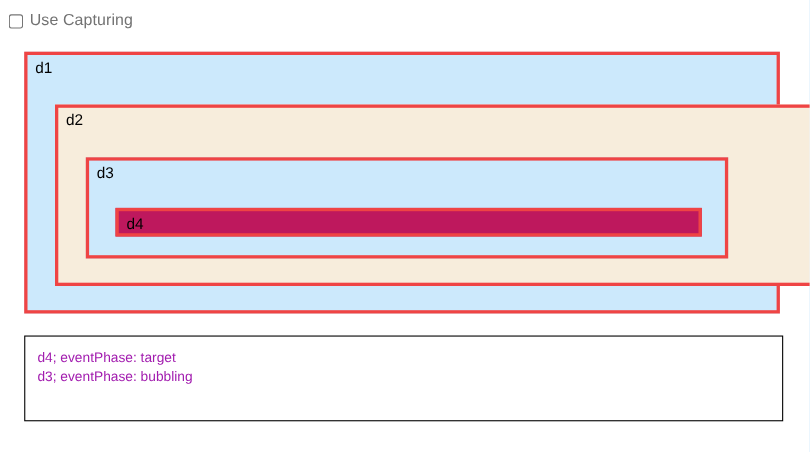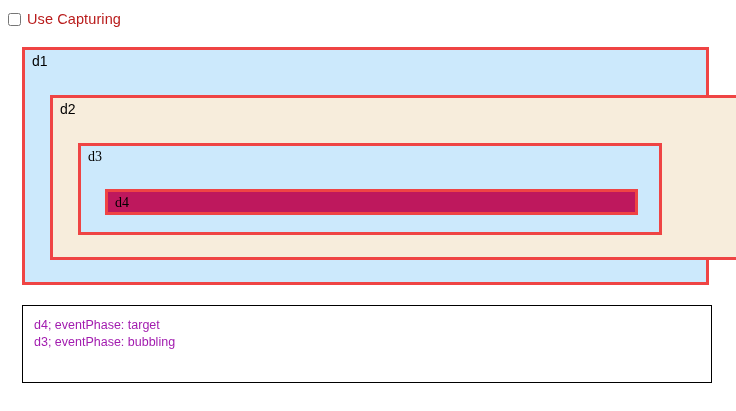--- a/index.html
+++ b/index.html
@@ -35,21 +35,21 @@
     background: #ffffff;
     margin: 0;
     padding: 0;
     flex: none;
     display: block;
   }
   .capture-label {
     margin-left: 6px;
     font-size: 14.5px;
     line-height: 17px;
-    color: #b91c1c;
+    color: #737373;
     white-space: nowrap;
     letter-spacing: 0.1px;
   }
 
   
   .box {
     position: absolute;
     box-sizing: border-box;
     border: 3px solid #ef4444;
     font-size: 14px;
@@ -78,21 +78,20 @@
     width: 704px;
     height: 165px;
     background: #f7eddc;
   }
   #box-d3 {
     left: 25px;
     top: 45px;
     width: 584px;
     height: 92px;
     background: #cce9fc;
-    font-family: Liberation Serif, serif;
   }
   #box-d4 {
     left: 24px;
     top: 43px;
     width: 533px;
     height: 26px;
     background: #be185d;
   }
   #box-d4 > .box-label {
     top: 3px;

